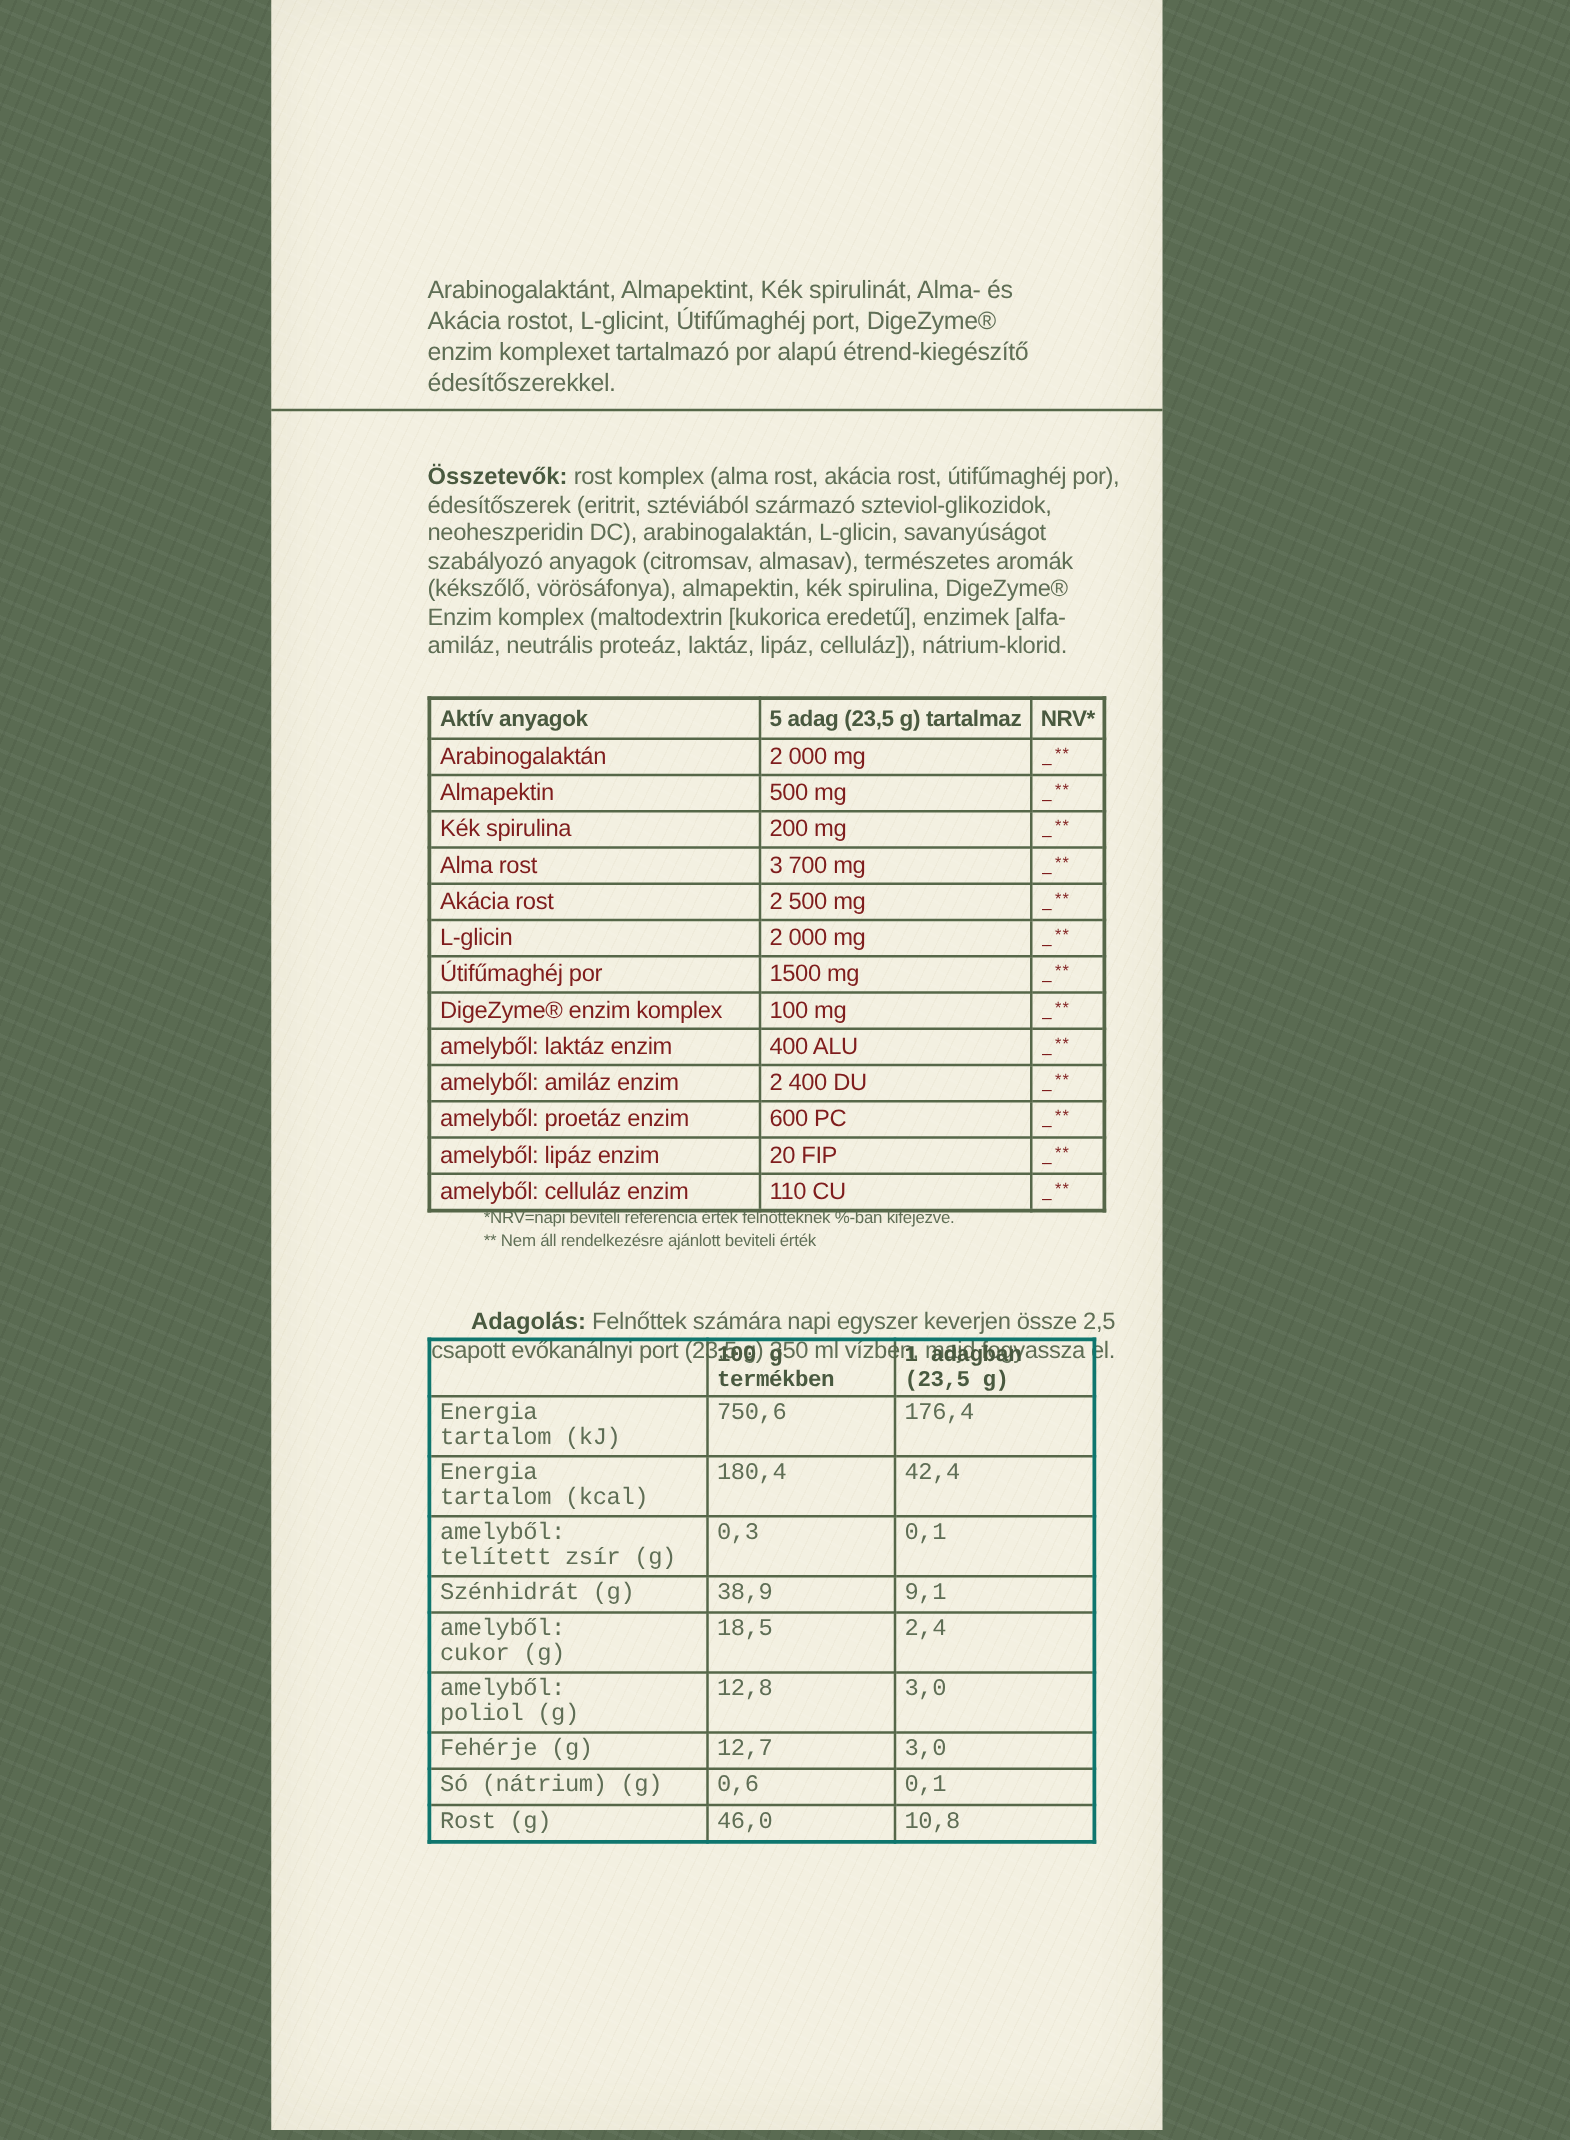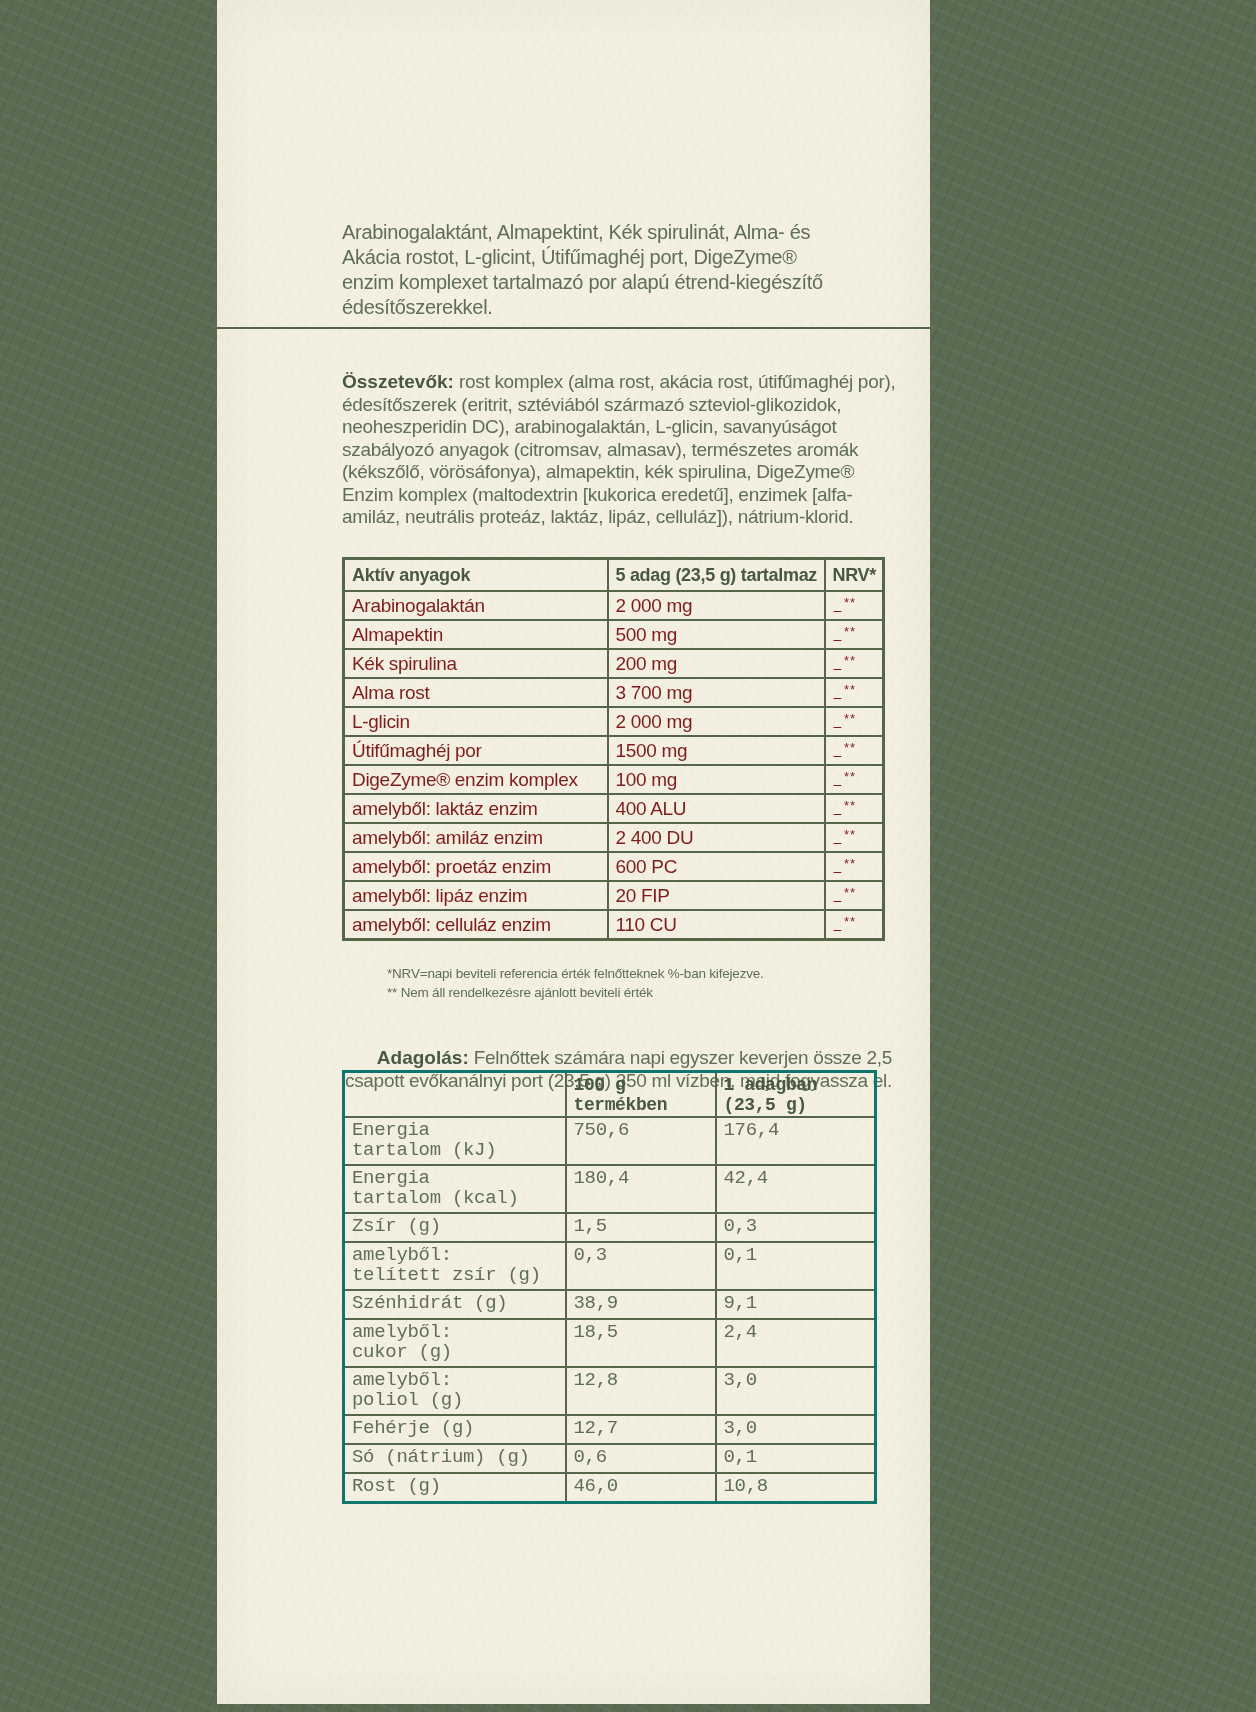--- a/index.html
+++ b/index.html
@@ -108,20 +108,25 @@
         <td>Kék spirulina</td>
         <td>200 mg</td>
         <td class="nrv"><span class="dash">–</span><span class="stars">**</span></td>
       </tr>
       <tr>
         <td>Alma rost</td>
         <td>3 700 mg</td>
         <td class="nrv"><span class="dash">–</span><span class="stars">**</span></td>
       </tr>
       <tr>
+        <td>Akácia rost</td>
+        <td>2 500 mg</td>
+        <td class="nrv"><span class="dash">–</span><span class="stars">**</span></td>
+      </tr>
+      <tr>
         <td>L-glicin</td>
         <td>2 000 mg</td>
         <td class="nrv"><span class="dash">–</span><span class="stars">**</span></td>
       </tr>
       <tr>
         <td>Útifűmaghéj por</td>
         <td>1500 mg</td>
         <td class="nrv"><span class="dash">–</span><span class="stars">**</span></td>
       </tr>
       <tr>
@@ -183,25 +188,20 @@
 tartalom (kJ)</td>
         <td>750,6</td>
         <td>176,4</td>
       </tr>
       <tr class="tall">
         <td class="nname">Energia
 tartalom (kcal)</td>
         <td>180,4</td>
         <td>42,4</td>
       </tr>
-      <tr class="short">
-        <td class="nname">Zsír (g)</td>
-        <td>1,5</td>
-        <td>0,3</td>
-      </tr>
       <tr class="tall">
         <td class="nname">amelyből:
 telített zsír (g)</td>
         <td>0,3</td>
         <td>0,1</td>
       </tr>
       <tr class="short">
         <td class="nname">Szénhidrát (g)</td>
         <td>38,9</td>
         <td>9,1</td>

